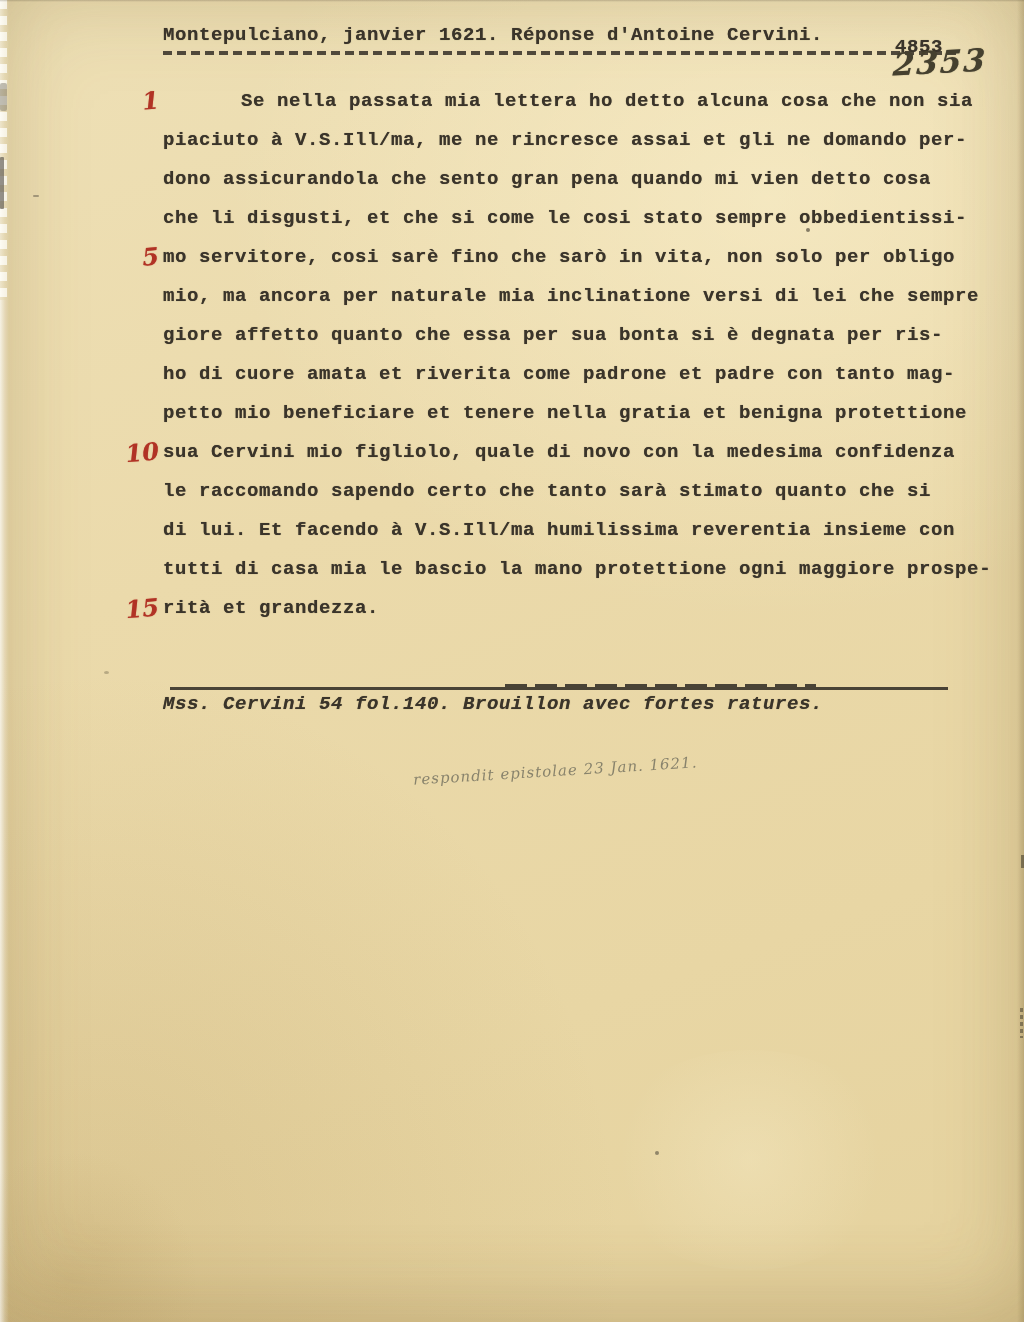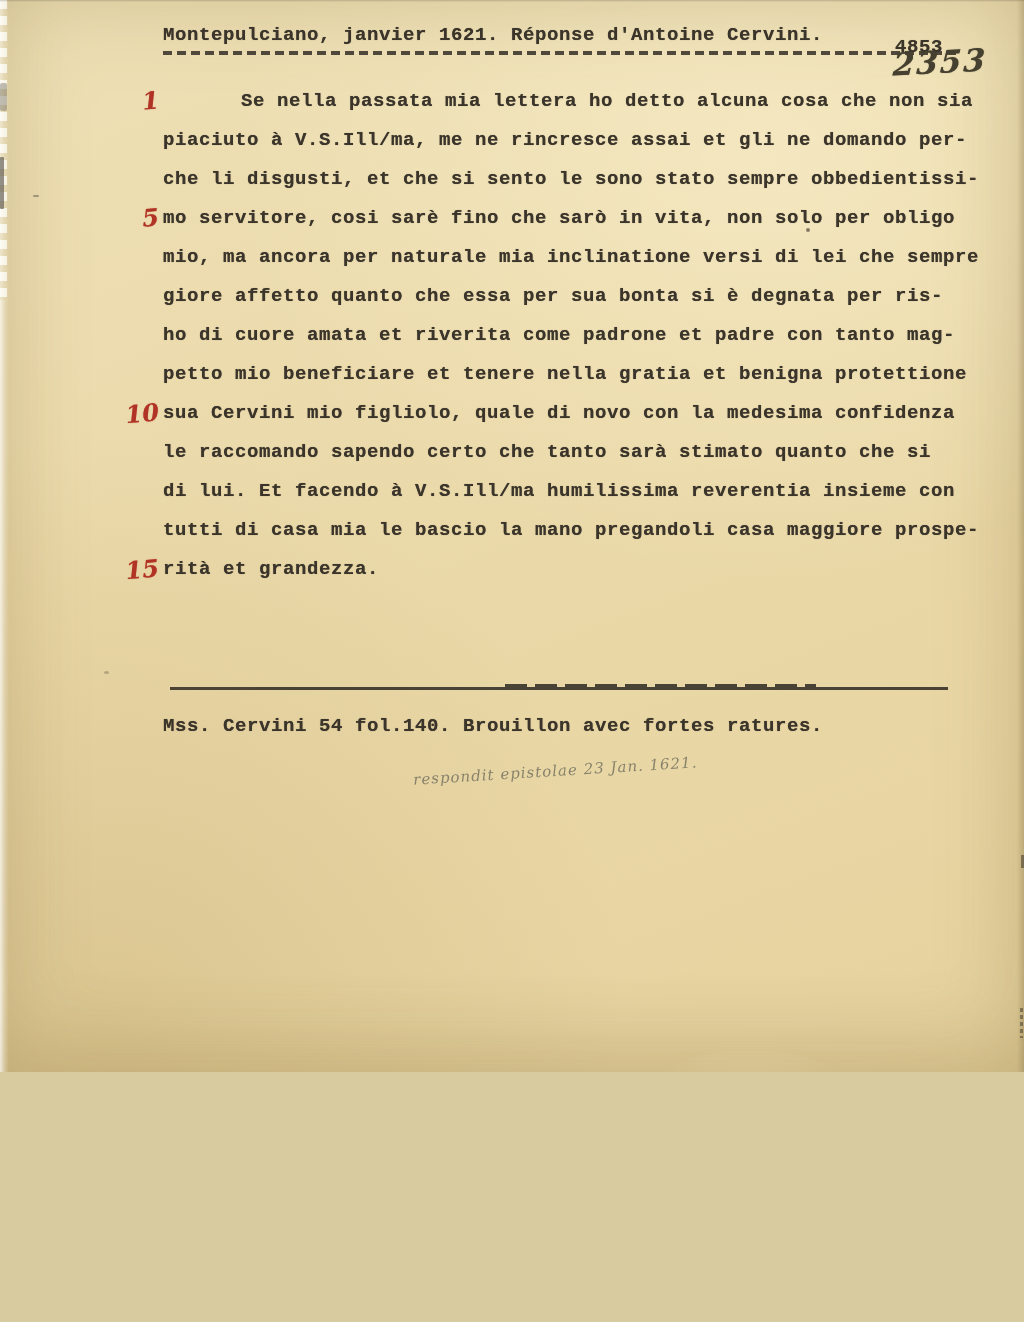--- a/index.html
+++ b/index.html
@@ -1,18 +1,18 @@
 <!DOCTYPE html>
 <html><head>
 <meta charset="utf-8">
 <style>
   html,body{margin:0;padding:0;background:#d8cba0;}
   .paper{
     position:relative;
-    width:1024px;height:1072px;
+    width:1024px;height:1322px;
     margin:0 auto;
     overflow:hidden;
     background:
       radial-gradient(ellipse 900px 700px at 75% 15%, rgba(255,246,214,0.45), rgba(255,246,214,0) 60%),
       radial-gradient(ellipse 800px 900px at 10% 95%, rgba(160,125,60,0.18), rgba(160,125,60,0) 65%),
       linear-gradient(160deg,#eee0b6 0%, #ebdaab 38%, #e8d6a4 72%, #e5d29e 100%);
     box-shadow: inset 0 0 90px rgba(125,98,45,0.22), inset 0 -35px 70px rgba(140,110,55,0.12);
     font-family:"Liberation Mono","DejaVu Sans Mono",monospace;
   }
   
@@ -52,21 +52,21 @@
   }
   
   .footer-rule{
     position:absolute;left:170px;top:687px;width:778px;height:3px;
     background:#38332a;opacity:0.9;
   }
   .footer-rule .overstrike{
     position:absolute;left:43%;top:-3px;width:40%;height:3px;
     background:repeating-linear-gradient(90deg,#38332a 0 22px,rgba(0,0,0,0) 22px 30px);
   }
-  .ms-reference{position:absolute;left:163px;top:715px;}
+  .ms-reference{position:absolute;left:163px;top:693px;font-style:italic;}
   .hand-note{
     position:absolute;left:413px;top:762px;
     font-family:"DejaVu Serif",serif;font-style:italic;
     font-size:15px;color:#7e7a66;letter-spacing:1px;
     transform:rotate(-3.5deg);
     opacity:0.9;white-space:pre;
   }
   
   .edge-left{
     position:absolute;left:0;top:0;width:9px;height:100%;
@@ -109,21 +109,24 @@
 
   <div class="body-block">
     <div class="line indent">
       <span class="lineno">1</span>
       <span class="typed txt">Se nella passata mia lettera ho detto alcuna cosa che non sia</span>
     </div>
     <div class="line">
       <span class="typed txt">piaciuto à V.S.Ill/ma, me ne rincresce assai et gli ne domando per-</span>
     </div>
     <div class="line">
-      <span class="typed txt">che li disgusti, et che si sento le sono stato sempre obbedientissi-</span>
+      <span class="typed txt">dono assicurandola che sento gran pena quando mi vien detto cosa</span>
+    </div>
+    <div class="line">
+      <span class="typed txt">che li disgusti, et che si come le cosi stato sempre obbedientissi-</span>
     </div>
     <div class="line">
       <span class="lineno">5</span>
       <span class="typed txt">mo servitore, cosi sarè fino che sarò in vita, non solo per obligo</span>
     </div>
     <div class="line">
       <span class="typed txt">mio, ma ancora per naturale mia inclinatione versi di lei che sempre</span>
     </div>
     <div class="line">
       <span class="typed txt">giore affetto quanto che essa per sua bonta si è degnata per ris-</span>
@@ -138,21 +141,21 @@
       <span class="lineno">10</span>
       <span class="typed txt">sua Cervini mio figliolo, quale di novo con la medesima confidenza</span>
     </div>
     <div class="line">
       <span class="typed txt">le raccomando sapendo certo che tanto sarà stimato quanto che si</span>
     </div>
     <div class="line">
       <span class="typed txt">di lui. Et facendo à V.S.Ill/ma humilissima reverentia insieme con</span>
     </div>
     <div class="line">
-      <span class="typed txt">tutti di casa mia le bascio la mano pregandoli casa maggiore prospe-</span>
+      <span class="typed txt">tutti di casa mia le bascio la mano protettione ogni maggiore prospe-</span>
     </div>
     <div class="line">
       <span class="lineno">15</span>
       <span class="typed txt">rità et grandezza.</span>
     </div>
   </div>
 
   <div class="footer-rule">
     <div class="overstrike"></div>
   </div>

